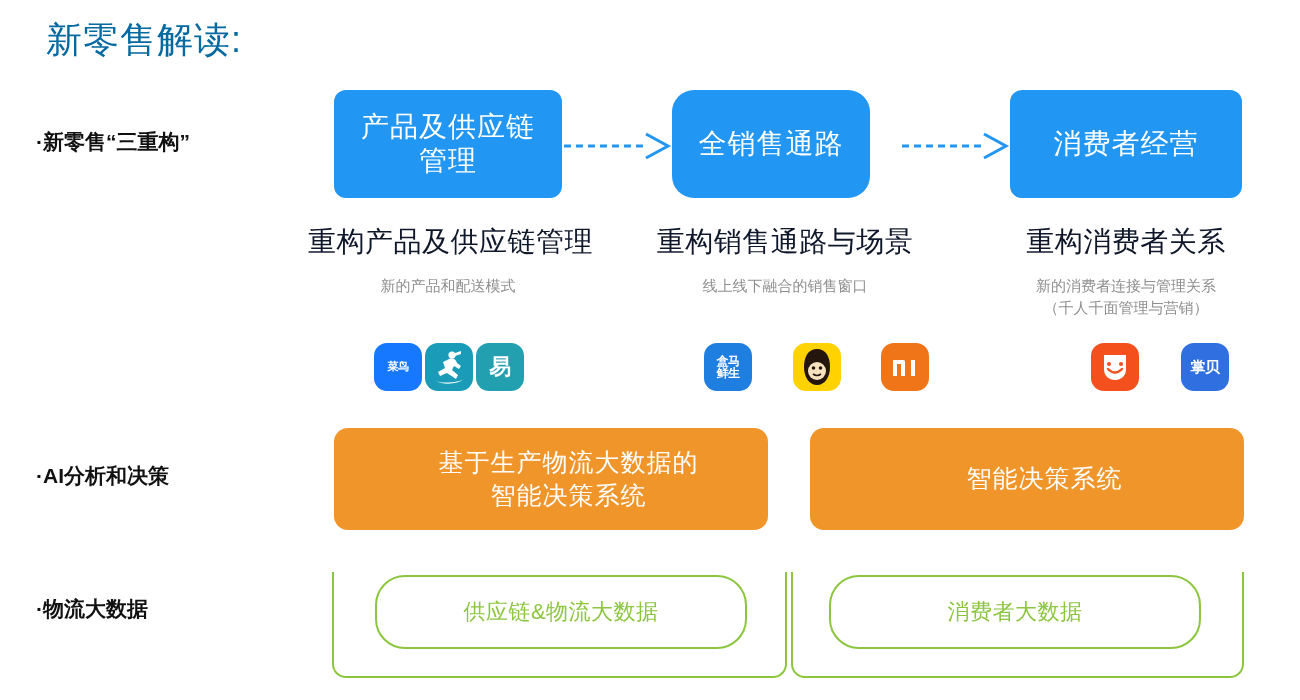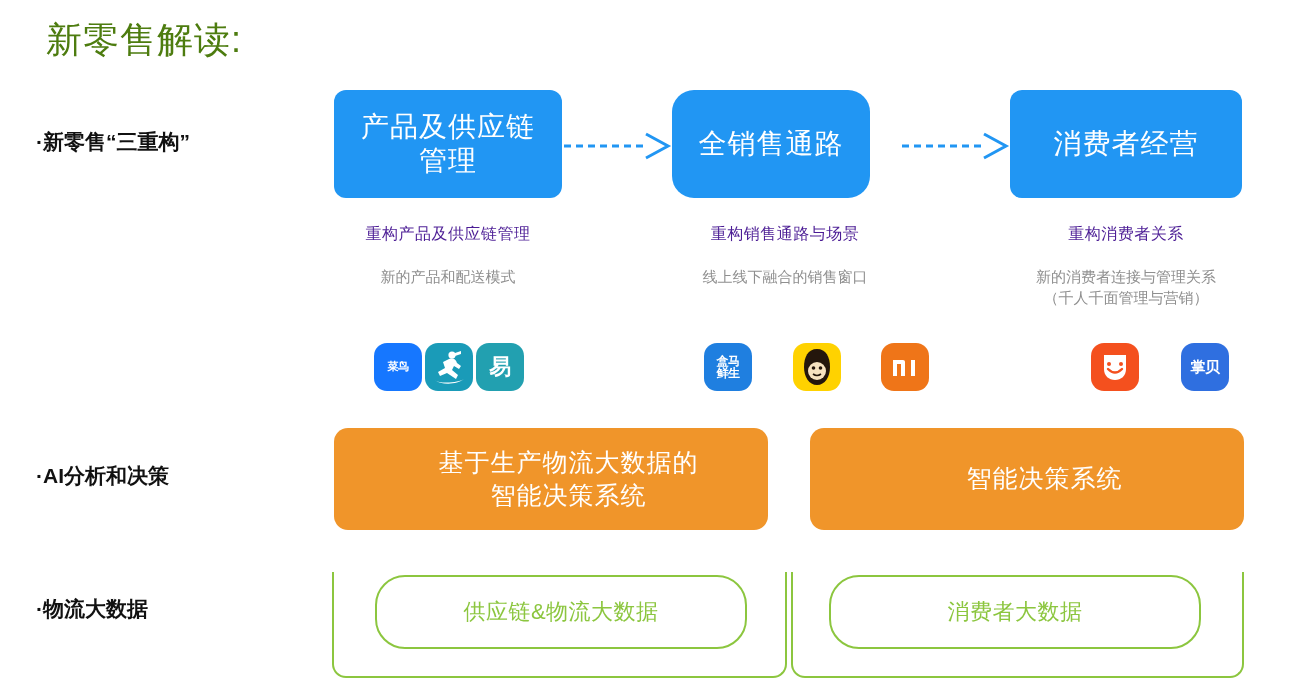--- a/index.html
+++ b/index.html
@@ -16,21 +16,21 @@
     height: 700px;
     background: #ffffff;
   }
 
   
   .page-title {
     position: absolute;
     left: 46px;
     top: 16px;
     font-size: 36px;
-    color: #4d7c0f;
+    color: #0369a1;
     letter-spacing: 1px;
     font-weight: 400;
     white-space: nowrap;
   }
 
   
   .row-label {
     position: absolute;
     font-size: 21px;
     font-weight: bold;
@@ -72,31 +72,31 @@
   .arrow.a1 { left: 564px; }
   .arrow.a2 { left: 902px; }
 
   
   .caption {
     position: absolute;
     text-align: center;
     top: 224px;
   }
   .caption .head {
-    font-size: 16px;
-    color: #4c1d95;
+    font-size: 28px;
+    color: #0f172a;
     line-height: 1.3;
     white-space: nowrap;
     letter-spacing: 0.5px;
   }
   .caption .sub {
     font-size: 15px;
     color: #8f8f8f;
     line-height: 1.42;
-    margin-top: 21px;
+    margin-top: 15px;
     white-space: nowrap;
   }
   .caption.c1 { left: 308px; width: 280px; }
   .caption.c2 { left: 650px; width: 270px; }
   .caption.c3 { left: 980px; width: 292px; }
 
   
   .logo {
     position: absolute;
     top: 343px;

